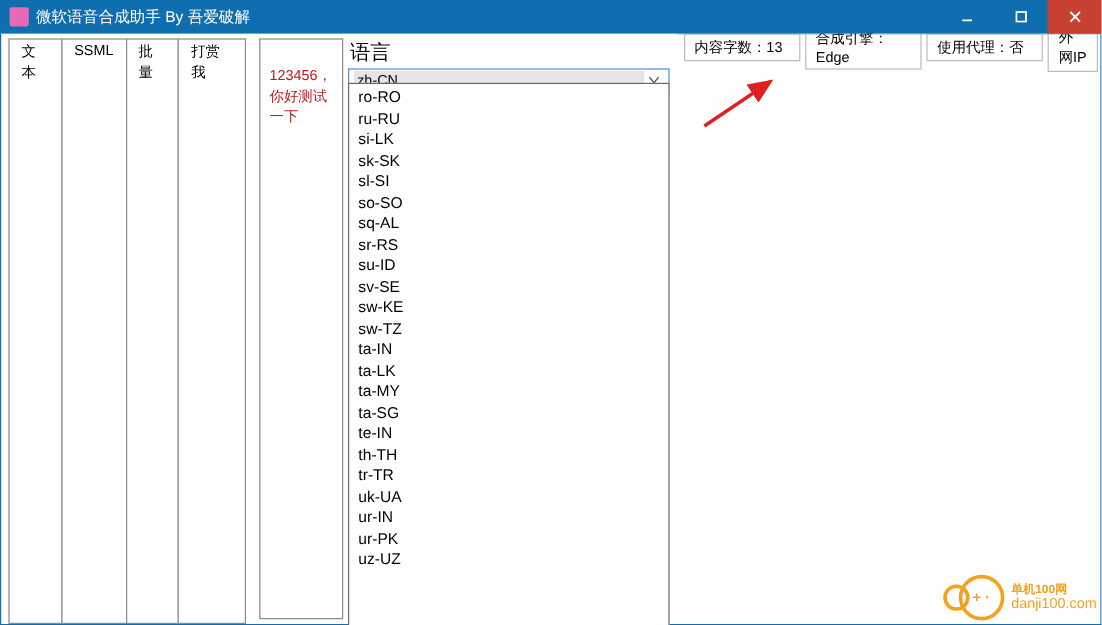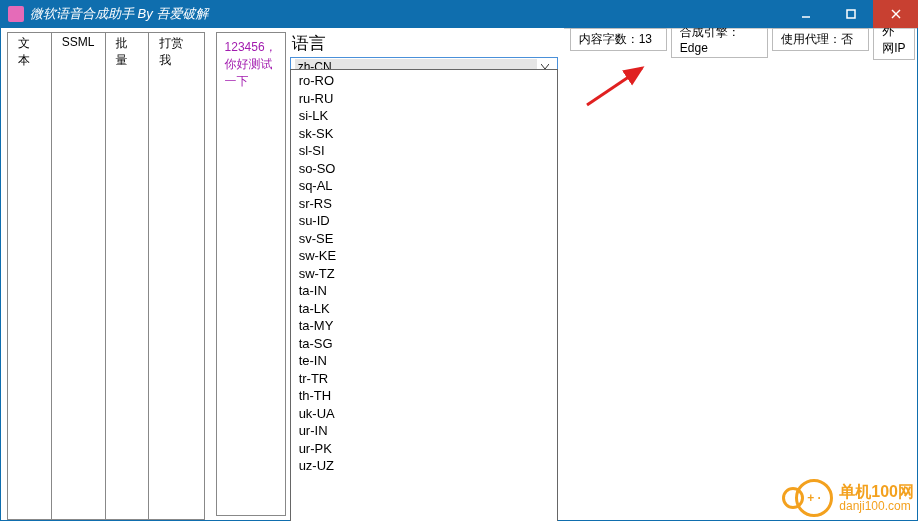--- a/index.html
+++ b/index.html
@@ -14,21 +14,21 @@
       padding-left: 8px;
       position: relative;
     }
     .titlebar-icon {
       width: 16px; height: 16px;
       background: #E56BB8;
       border-radius: 2px;
       margin-right: 6px;
       display: inline-block;
     }
-    .titlebar-text { flex: 1; font-size: 13px; font-style: italic; }
+    .titlebar-text { flex: 1; font-size: 13px; }
     .win-controls { display: flex; }
     .win-btn {
       width: 45px; height: 28px;
       display: flex; align-items: center; justify-content: center;
       color: #fff; cursor: pointer;
     }
     .win-btn.close { background: #C84031; }
     .win-btn svg { width: 10px; height: 10px; }
     
     .window-body {
@@ -59,23 +59,23 @@
       flex: 1;
       display: flex;
       padding: 4px 6px 4px 6px;
       gap: 4px;
       min-height: 0;
     }
     
     .text-panel {
       flex: 1;
       border: 1px solid #888;
-      padding: 6px 8px;
+      padding: 22px 8px;
       font-size: 13px;
-      color: #a21caf;
+      color: #b91c1c;
       background: #fff;
     }
     
     .right-panel {
       width: 268px;
       position: relative;
     }
     
     .lang-label {
       font-size: 17px;
@@ -163,21 +163,21 @@
     }
     .wm-logo::before {
       content: "";
       position: absolute;
       left: -16px;
       width: 16px; height: 16px;
       border: 3px solid #F39C12;
       border-radius: 50%;
     }
     .wm-text { color: #F39C12; font-size: 13px; line-height: 1.1; }
-    .wm-text .l1 { font-weight: bold; font-size: 16px; }
+    .wm-text .l1 { font-weight: bold; font-size: 10px; }
   </style>
 </head>
 <body>
 
 <div class="titlebar">
   <span class="titlebar-icon"></span>
   <span class="titlebar-text">微软语音合成助手 By 吾爱破解</span>
   <div class="win-controls">
     <div class="win-btn">
       <svg viewBox="0 0 10 10">
@@ -233,22 +233,22 @@
             <div class="dropdown-item">sr-RS</div>
             <div class="dropdown-item">su-ID</div>
             <div class="dropdown-item">sv-SE</div>
             <div class="dropdown-item">sw-KE</div>
             <div class="dropdown-item">sw-TZ</div>
             <div class="dropdown-item">ta-IN</div>
             <div class="dropdown-item">ta-LK</div>
             <div class="dropdown-item">ta-MY</div>
             <div class="dropdown-item">ta-SG</div>
             <div class="dropdown-item">te-IN</div>
+            <div class="dropdown-item">th-TH</div>
             <div class="dropdown-item">tr-TR</div>
-            <div class="dropdown-item">th-TH</div>
             <div class="dropdown-item">uk-UA</div>
             <div class="dropdown-item">ur-IN</div>
             <div class="dropdown-item">ur-PK</div>
             <div class="dropdown-item">uz-UZ</div>
           </div>
       </div>
     </div>
   </div>
 
   <div class="statusbar">

